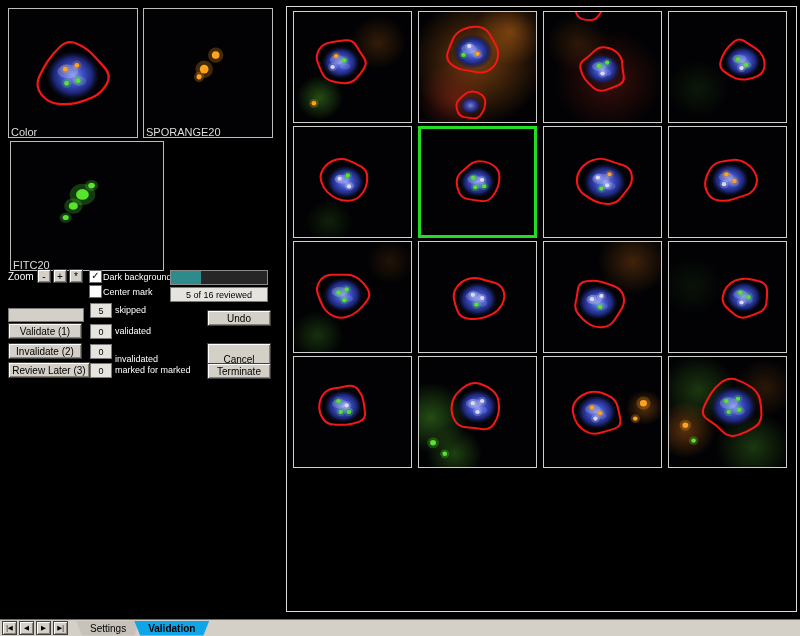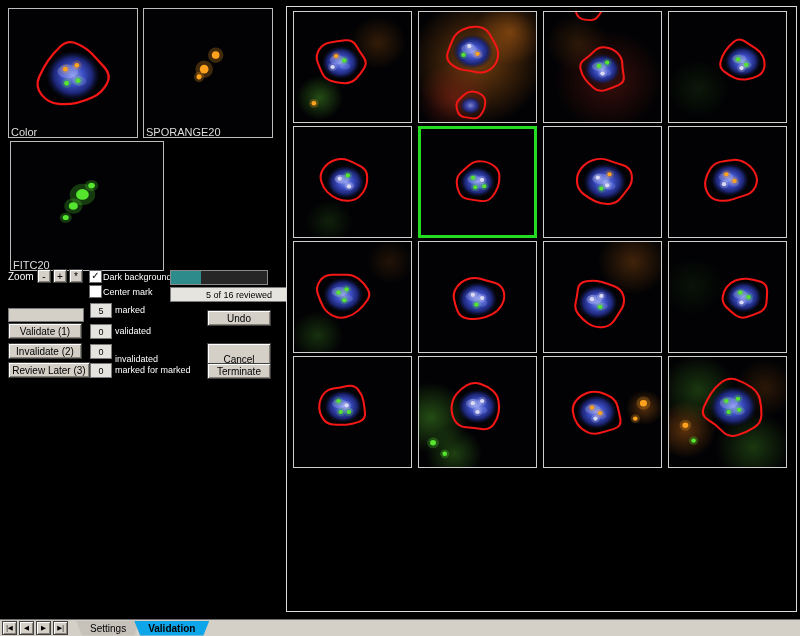--- a/index.html
+++ b/index.html
@@ -145,24 +145,24 @@
 <button class="btn" style="left:69px;top:269px;width:14px;height:14px;">*</button>
 
 <div class="checkbox" style="left:89px;top:270px;">✓</div>
 <span class="lbl" style="left:103px;top:271px;">Dark background</span>
 <div class="checkbox" style="left:89px;top:285px;"></div>
 <span class="lbl" style="left:103px;top:286px;">Center mark</span>
 
 <div class="progress">
   <div class="progress-fill" style="width: 31.25%; background: rgb(46, 139, 139);"></div>
 </div>
-<div class="field" style="left:170px;top:287px;width:96px;height:13px;padding-left:20px;">5 of 16 reviewed</div>
+<div class="field" style="left:170px;top:287px;width:96px;height:13px;">5 of 16 reviewed</div>
 
 <div class="field" style="left:90px;top:303px;width:20px;height:13px;">5</div>
-<span class="lbl" style="left:115px;top:304px;">marked</span>
+<span class="lbl" style="left:115px;top:304px;">skipped</span>
 
 <div class="field" style="left:8px;top:308px;width:74px;height:12px;background:#d4d0c8;"></div>
 
 <button class="btn" style="left:8px;top:323px;width:74px;height:16px;">Validate (1)</button>
 <button class="btn" style="left:8px;top:343px;width:74px;height:16px;">Invalidate (2)</button>
 <button class="btn" style="left:8px;top:362px;width:82px;height:16px;font-size:10px;">Review Later (3)</button>
 
 <div class="field" style="left:90px;top:324px;width:20px;height:13px;">0</div>
 <span class="lbl" style="left:115px;top:325px;">validated</span>
 <div class="field" style="left:90px;top:344px;width:20px;height:13px;">0</div>

